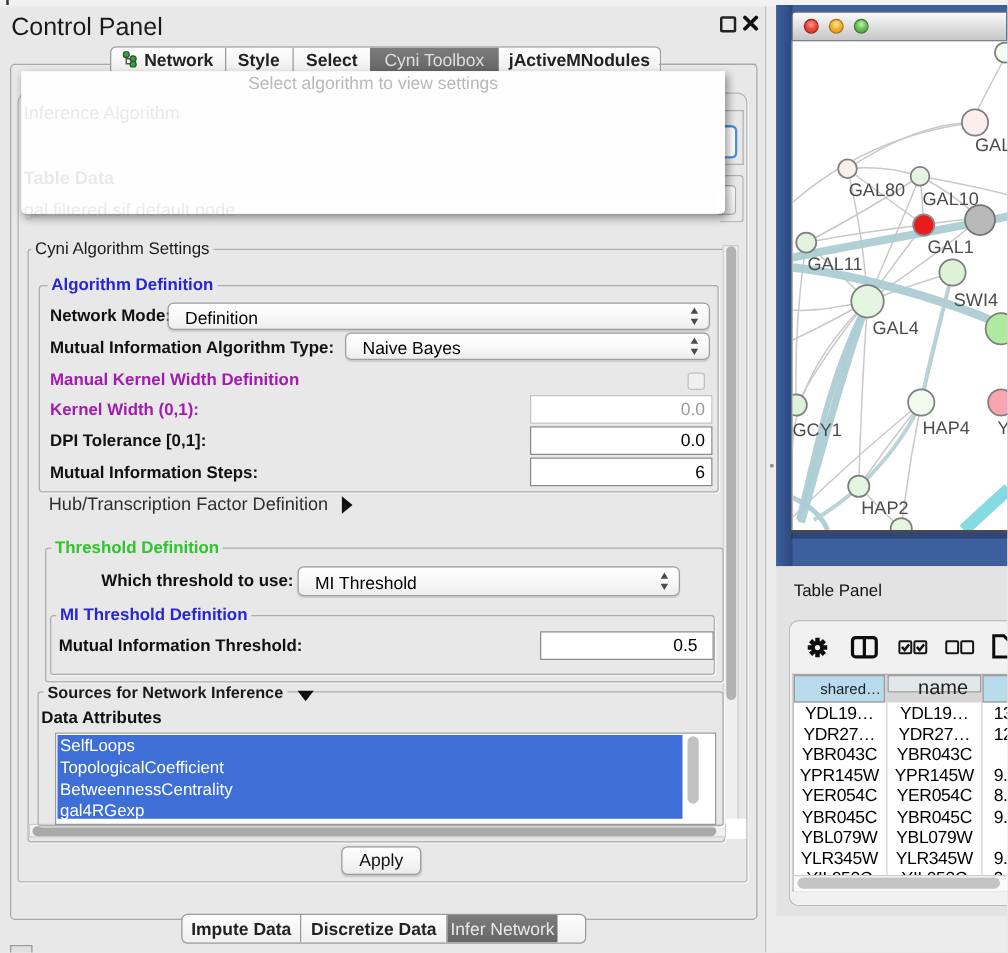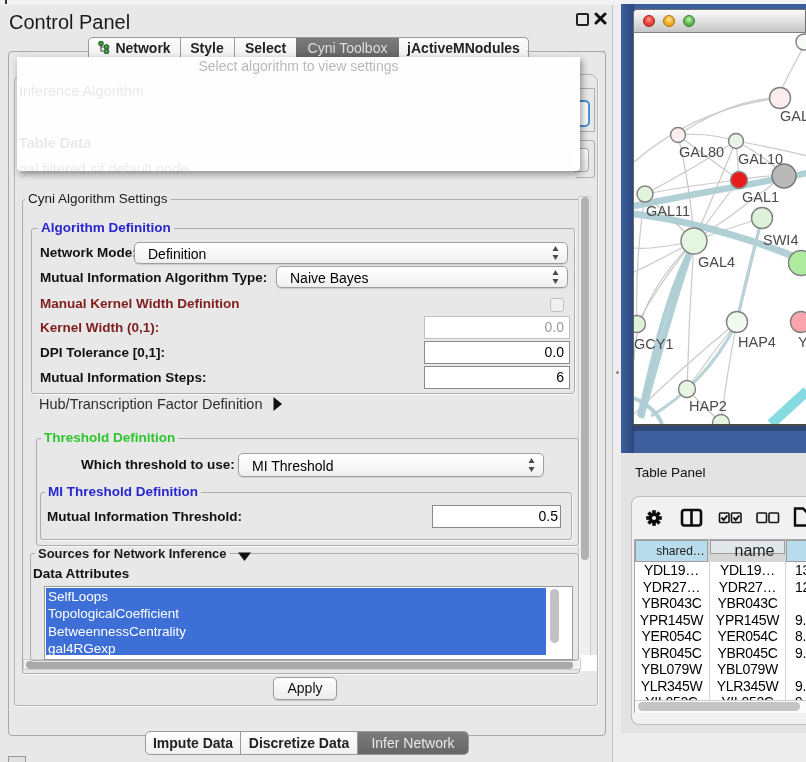--- a/index.html
+++ b/index.html
@@ -1,21 +1,21 @@
 <!DOCTYPE html>
 <html><head>
 <meta charset="utf-8">
 <style>
   html,body{margin:0;padding:0;}
   body{width:806px;height:762px;position:relative;overflow:hidden;
        font-family:"Liberation Sans",sans-serif;background:#ececec;}
   .abs{position:absolute;}
   .lbl{font-size:13.5px;color:#111;}
   .bold{font-weight:bold;}
-  .gray{color:#7f1d1d;}
+  .gray{color:#a21caf;}
   .blue{color:#2626d2;}
   .green{color:#2ec52e;}
   
   .gbox{position:absolute;border:1px solid #adadad;border-radius:3px;
         box-shadow:inset 0 0 0 0 #fff, 1px 1px 0 rgba(255,255,255,.7);}
   .glabel{position:absolute;background:#e8e8e8;padding:0 3px;font-size:13.5px;line-height:14px;text-align:right;}
   
   .combo{position:absolute;border:1px solid #9f9f9f;border-radius:5px;
          background:linear-gradient(#ffffff,#f7f7f7 60%,#ededed);
          font-size:14px;color:#000;box-shadow:0 1px 1px rgba(0,0,0,0.12);}
@@ -104,40 +104,40 @@
     <span class="ct" style="top:4px;">MI Threshold</span>
   <svg class="arr" viewBox="0 0 7 14">
       <path d="M3.5 0 L6.5 5 H0.5 Z" fill="#4a4a4a"></path>
       <path d="M3.5 14 L6.5 9 H0.5 Z" fill="#4a4a4a"></path>
     </svg>
 </div>
 
 <div class="gbox" style="left:40px;top:492px;width:530px;height:46px;"></div>
 <div class="glabel bold blue" style="left:45px;top:485px;">MI Threshold Definition</div>
 <div class="abs lbl bold" style="left:47px;top:509px;">Mutual Information Threshold:</div>
-<div class="field" style="left:432px;top:505px;width:125px;height:21px;border:1px solid #8a8a8a;padding-right:2px;line-height:21px;">0.5</div>
+<div class="field" style="left:432px;top:505px;width:125px;height:21px;border:1px solid #8a8a8a;padding-right:12px;line-height:21px;">0.5</div>
 
 <div class="gbox" style="left:30px;top:553px;width:547px;height:106px;"></div>
 <div class="glabel bold" style="left:35px;top:547px;font-size:13px;color:#1a1a1a;">Sources for Network Inference</div>
 <svg class="abs" style="left:237px;top:551px;" width="15" height="11" viewBox="0 0 15 11">
     <path d="M1 1.5 L14 1.5 L7.5 10 Z" fill="#111"></path>
   </svg>
 <div class="abs bold" style="left:33px;top:566px;font-size:13.5px;color:#111;">Data Attributes</div>
 
 <div class="abs" style="left:44px;top:586px;width:529px;height:74px;background:#fff;border:1px solid #9a9a9a;box-sizing:border-box;"></div>
 <div class="abs" style="left:46px;top:588px;width:500px;height:67px;background:#3e6fd7;"></div>
 <div class="abs" style="left:48px;top:588px;font-size:13.5px;color:#fff;line-height:17.4px;">SelfLoops<br>TopologicalCoefficient<br>BetweennessCentrality<br>gal4RGexp</div>
 <div class="abs" style="left:550px;top:589px;width:9px;height:54px;background:#c2c2c2;border-radius:4.5px;"></div>
 
 <div class="abs" style="left:273px;top:677px;width:62px;height:21px;border:1px solid #9c9c9c;border-radius:5px;background:linear-gradient(#ffffff,#ececec);box-shadow:0 1px 1px rgba(0,0,0,.15);text-align:center;font-size:14px;line-height:21px;color:#111;">Apply</div>
 
 <div class="abs" style="left:145px;top:707px;width:322px;height:22px;border:1px solid #9a9a9a;border-radius:5px;background:linear-gradient(#fdfdfd,#f0f0f0);overflow:hidden;margin-top:24px;">
   <div class="tabseg" style="left:0;width:94px;border-right:1px solid #9a9a9a;">Impute Data</div>
   <div class="tabseg" style="left:95px;width:116px;border-right:1px solid #9a9a9a;">Discretize Data</div>
-  <div class="tabseg" style="left:212px;width:110px;background:linear-gradient(#7c7c7c,#666666);color:#e8e8e8;font-weight:normal;">Infer Network</div>
+  <div class="tabseg" style="left:212px;width:88px;background:linear-gradient(#7c7c7c,#666666);color:#e8e8e8;font-weight:normal;">Infer Network</div>
 </div>
 
 <div class="abs" style="left:88px;top:37px;width:439px;height:19px;border:1px solid #9a9a9a;border-bottom:none;border-radius:5px 5px 0 0;background:linear-gradient(#fdfdfd,#f0f0f0);overflow:hidden;">
   <div class="tabseg" style="left:0;width:91px;border-right:1px solid #9a9a9a;"><svg width="12" height="13" viewBox="0 0 12 13" style="margin-right:5px;">
         <path d="M3 3 L3 10 L8 10 M3 6 L8 6" stroke="#555" stroke-width="1.2" fill="none"></path>
         <circle cx="3" cy="2.5" r="2.4" fill="#3f9c45" stroke="#1d5c22"></circle>
         <circle cx="8.5" cy="6" r="2.4" fill="#3f9c45" stroke="#1d5c22"></circle>
         <circle cx="8.5" cy="10.5" r="2.4" fill="#3f9c45" stroke="#1d5c22"></circle>
       </svg>Network</div>
   <div class="tabseg" style="left:91px;width:54px;border-right:1px solid #9a9a9a;">Style</div>

